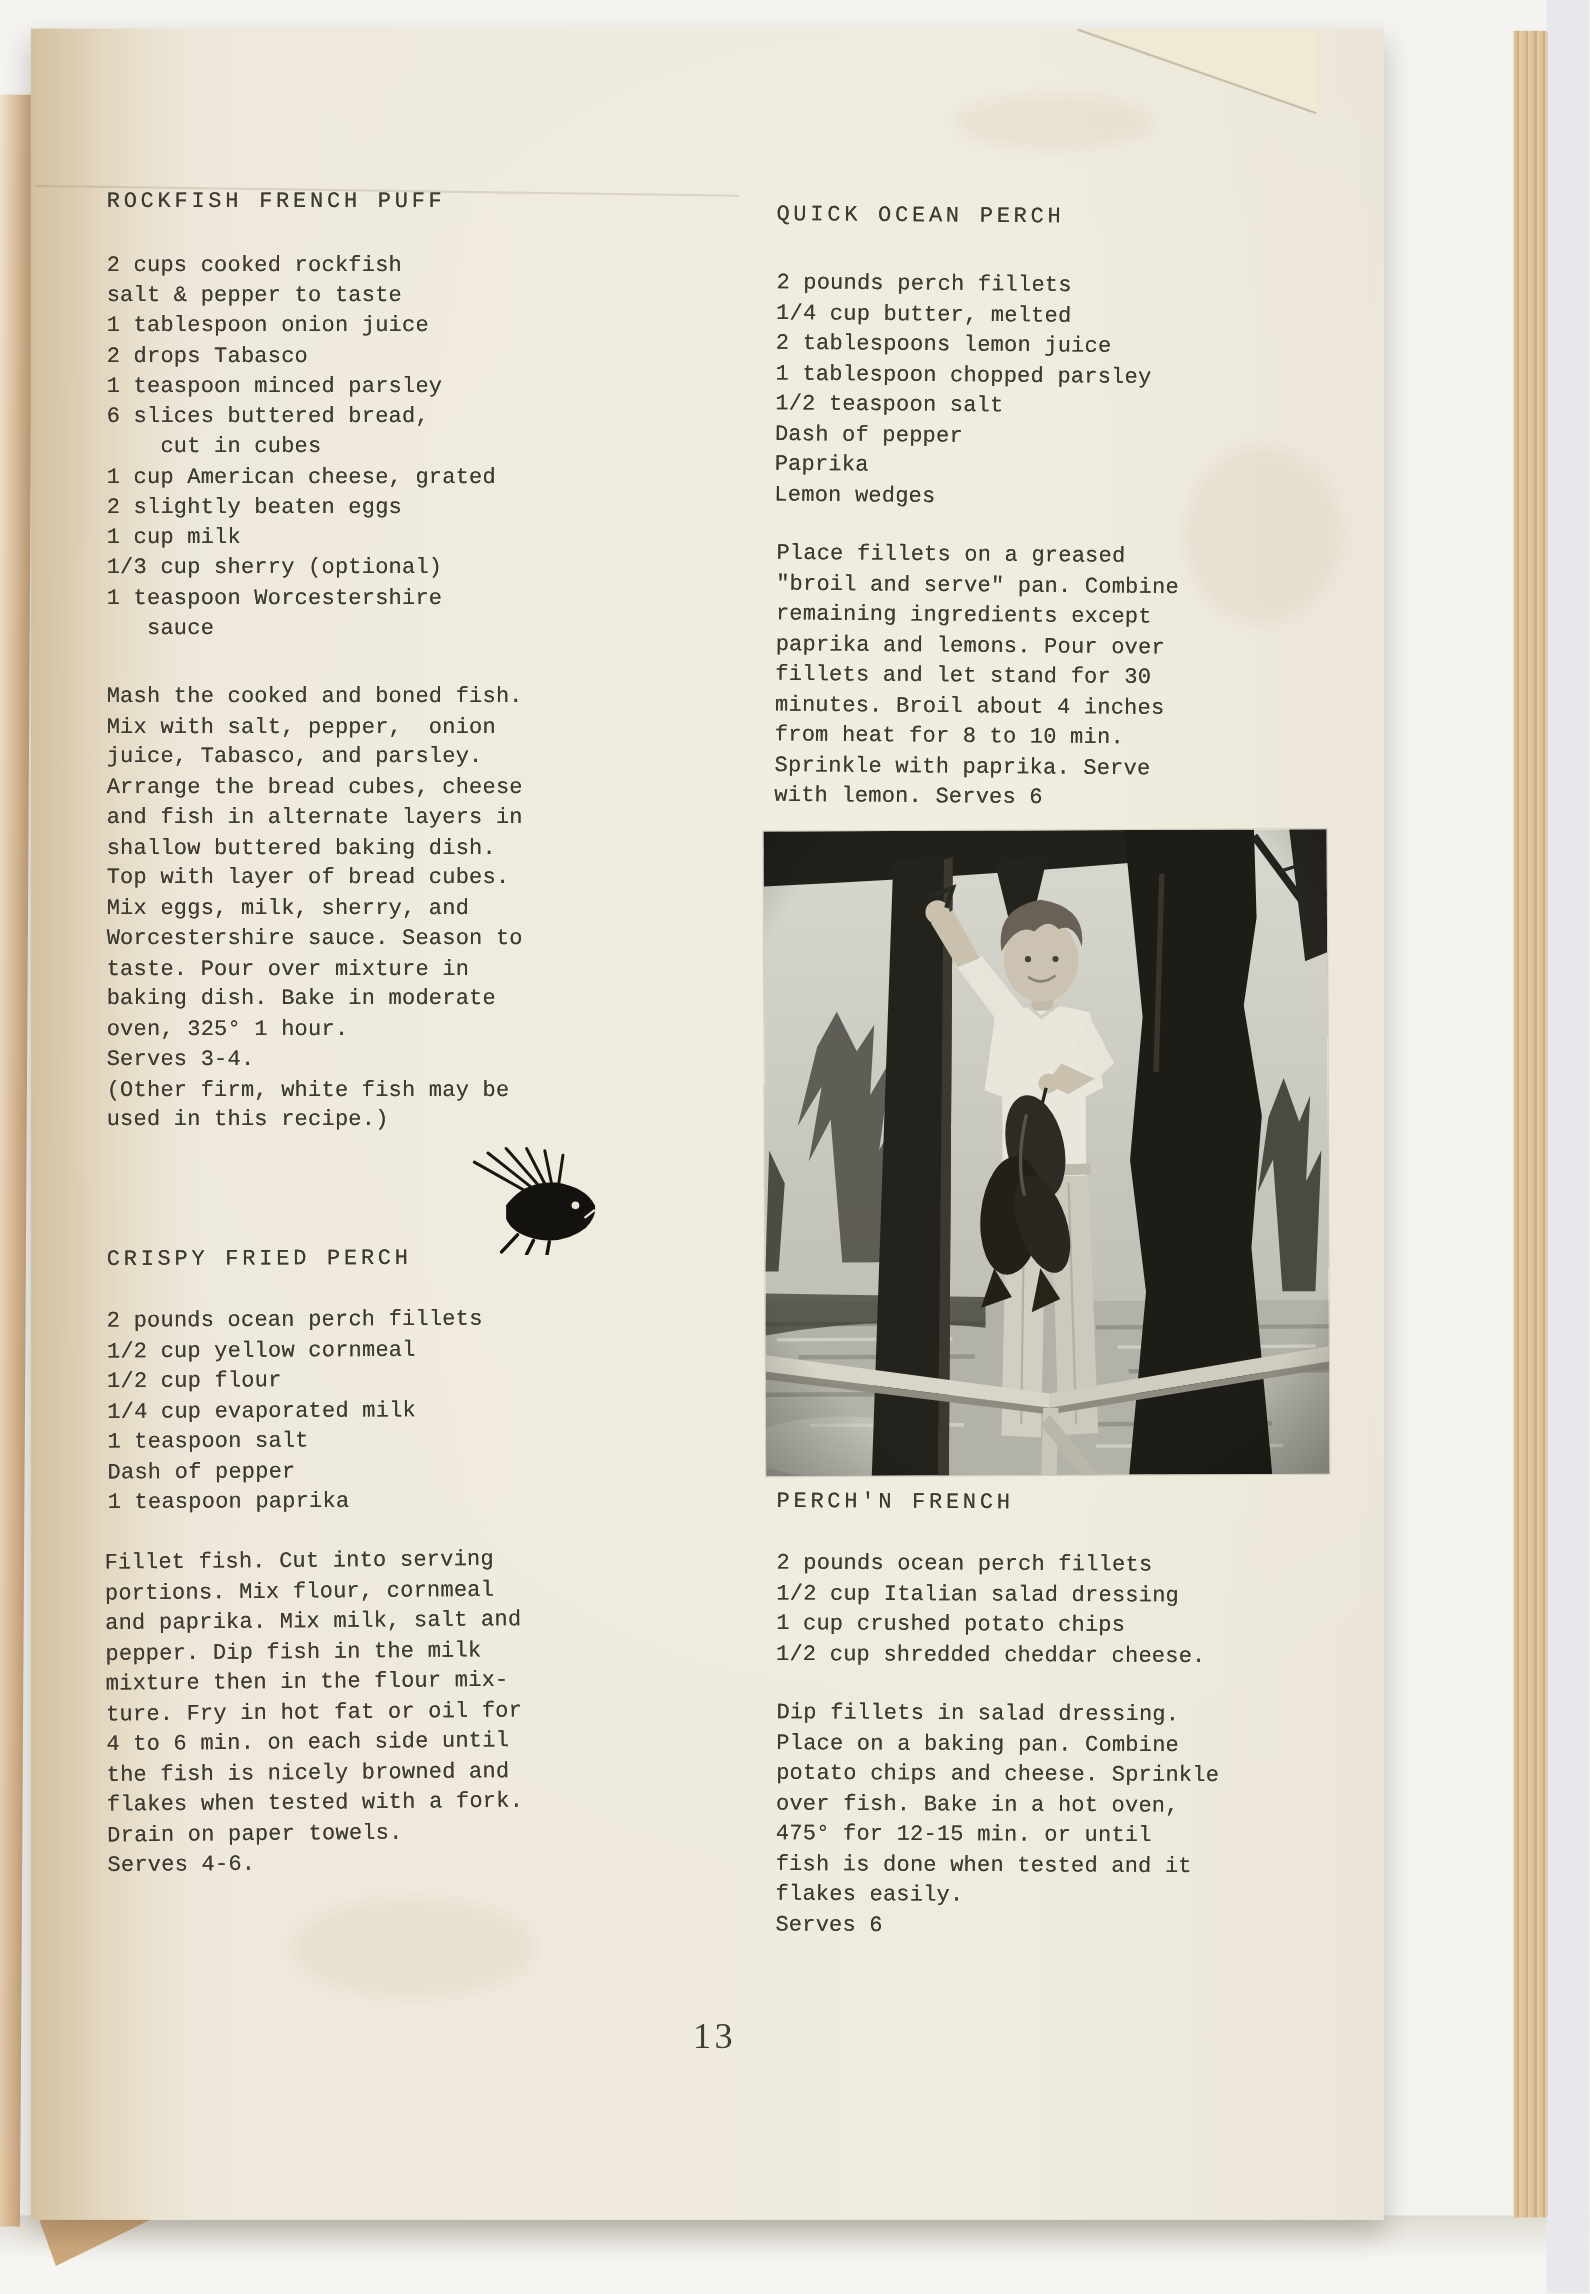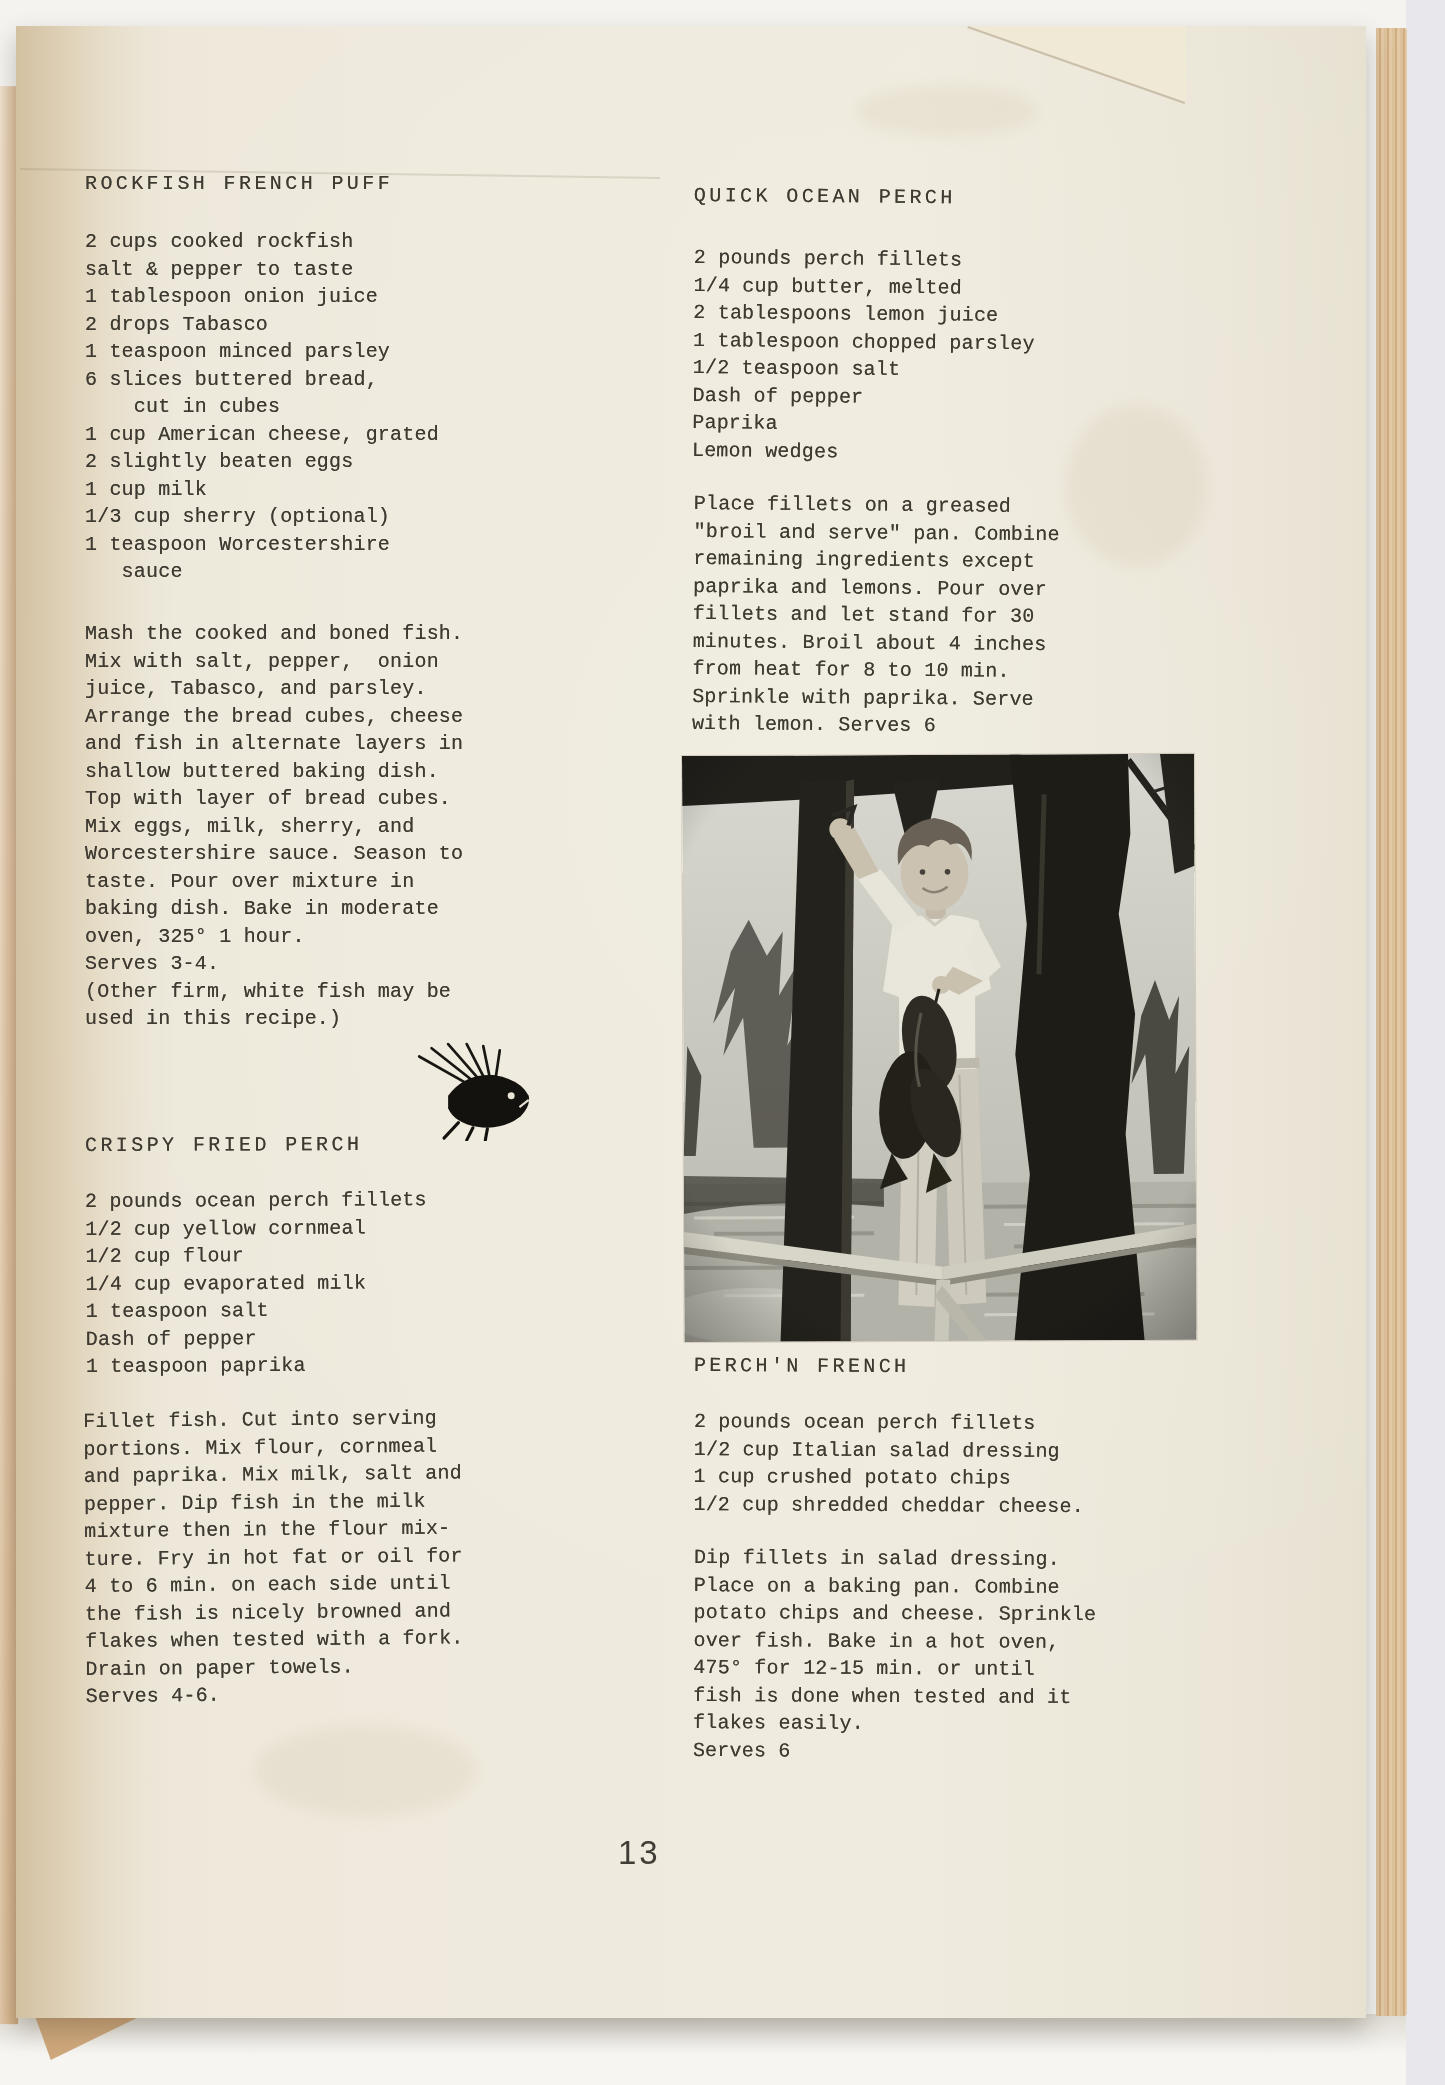--- a/index.html
+++ b/index.html
@@ -13,21 +13,21 @@
   .cover-tip{position:absolute;left:30px;top:2002px;width:130px;height:58px;background:#cfa87c;
              clip-path:polygon(0 0,100% 8%,16% 100%);}
   .cover-edge{position:absolute;left:0;top:86px;width:30px;height:1938px;
               background:linear-gradient(to right,#f0e2cf,#e0c5a4 45%,#c9a57c);
               transform:rotate(0.35deg);transform-origin:top left;}
   .page-stack{position:absolute;left:1376px;top:28px;width:31px;height:1988px;
               background:repeating-linear-gradient(to right,#ddc19b 0 3px,#cfae82 3px 5px,#e3c9a5 5px 8px);
               border-radius:0 3px 3px 0;}
 
   
-  .page{position:absolute;left:16px;top:26px;width:1350px;height:1992px;
+  .page{position:absolute;left:28px;top:26px;width:1230px;height:1992px;
         background:
           radial-gradient(120% 90% at 62% 38%, rgba(255,255,255,0.10), transparent 60%),
           linear-gradient(to right,#e2d5ba 0px,#e9e0cb 60px,#ede8da 130px,#efeadd 400px,#efebde 900px,#ebe6d8 1200px,#e7e1d1 1350px);
         box-shadow:0 12px 24px rgba(60,50,35,0.28);}
   .gutter{position:absolute;left:0;top:0;width:160px;height:100%;
           background:linear-gradient(to right,rgba(168,134,90,0.26),rgba(196,170,128,0.10) 55%,transparent);}
   .corner-fold{position:absolute;left:952px;top:0;width:218px;height:76px;background:#efe9d5;
                clip-path:polygon(0 0,100% 0,100% 100%);}
   .corner-line{position:absolute;left:952px;top:0;width:230px;height:2px;background:rgba(150,128,92,0.4);
                transform:rotate(19.3deg);transform-origin:left top;}
@@ -36,21 +36,21 @@
   .blotch{position:absolute;border-radius:50%;filter:blur(7px);background:rgba(172,152,112,0.10);}
 
   
   .mono{font-family:"Liberation Mono","DejaVu Sans Mono",monospace;font-size:20px;line-height:27.5px;
         color:#3e3a31;letter-spacing:0.2px;white-space:pre;
         text-shadow:0 0 0.6px rgba(62,58,49,0.75);}
   .block{position:absolute;transform-origin:left top;}
   .heading{letter-spacing:3.4px;}
   .tline{white-space:pre;min-height:27.5px;}
 
-  .pageno{position:absolute;font-family:Liberation Sans, sans-serif;font-size:33px;
+  .pageno{position:absolute;font-family:Liberation Serif, serif;font-size:33px;
           letter-spacing:3px;color:#403d37;text-align:right;}
 
   .fish-art{position:absolute;width:124px;height:98px;}
   .photo{position:absolute;width:512px;height:586px;transform-origin:left top;
          box-shadow:0 0 0 1px rgba(90,80,60,0.18);}
   .photo svg{display:block;width:100%;height:100%;}
 </style>
 </head>
 <body>
 

